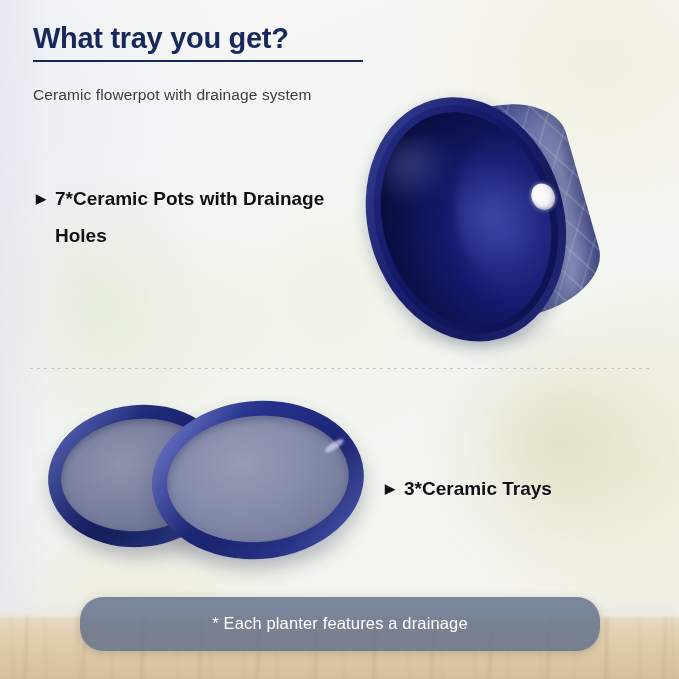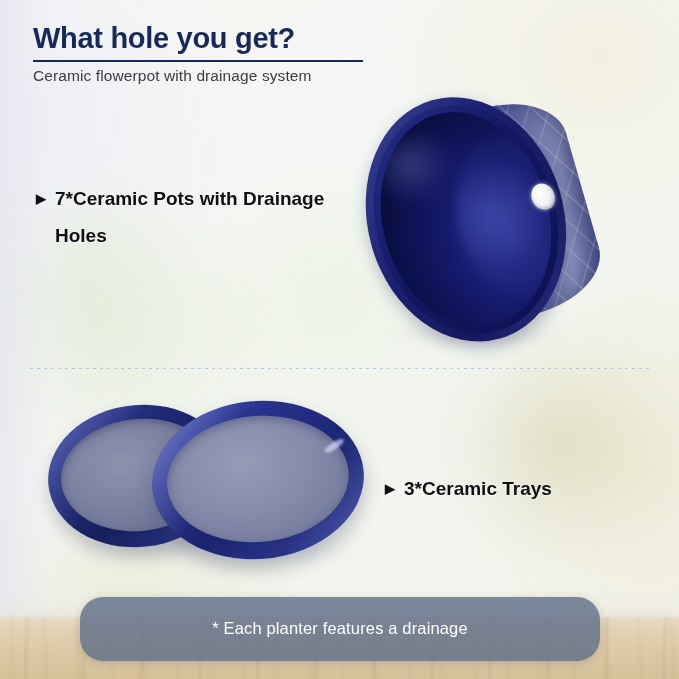--- a/index.html
+++ b/index.html
@@ -114,21 +114,21 @@
     line-height: 1.25;
     white-space: nowrap;
   }
   .title-rule {
     margin-top: 4px;
     width: 330px;
     height: 2px;
     background: #17285a;
   }
   .subtitle {
-    margin-top: 5px;
+    margin-top: 24px;
     font-size: 15.5px;
     color: #3c3c42;
     letter-spacing: 0.1px;
     white-space: nowrap;
   }
 
   
   .bullet {
     position: absolute;
     display: flex;
@@ -318,21 +318,21 @@
     width: 300px; height: 36px;
     border-radius: 50%;
     background: radial-gradient(ellipse at 50% 50%, rgba(120,125,150,0.22) 0%, rgba(120,125,150,0) 72%);
     filter: blur(7px);
   }
 
   
   .caption {
     position: absolute;
     left: 80px; top: 597px;
-    width: 520px; height: 64px;
+    width: 520px; height: 54px;
     border-radius: 23px;
     background: rgba(96,111,137,0.82);
     display: flex;
     align-items: center;
     justify-content: center;
     text-align: center;
     color: #ffffff;
     font-size: 16.5px;
     line-height: 1.28;
     letter-spacing: 0.15px;
@@ -349,21 +349,21 @@
   <div class="bg-blur-a"></div>
   <div class="bg-blur-b"></div>
   <div class="bg-blur-c"></div>
   <div class="bg-vignette-left"></div>
 
   <div class="floor-wall"></div>
   <div class="floor"></div>
   <div class="floor-mask"></div>
 
   <div class="header">
-    <div class="title">What hole you get?</div>
+    <div class="title">What tray you get?</div>
     <div class="title-rule"></div>
     <div class="subtitle">Ceramic flowerpot with drainage system</div>
   </div>
 
   <div class="pot-wrap">
     <div class="pot-shadow"></div>
     <div class="pot">
       <div class="pot-body">
         <div class="shade-left"></div>
         <div class="lattice"></div>

